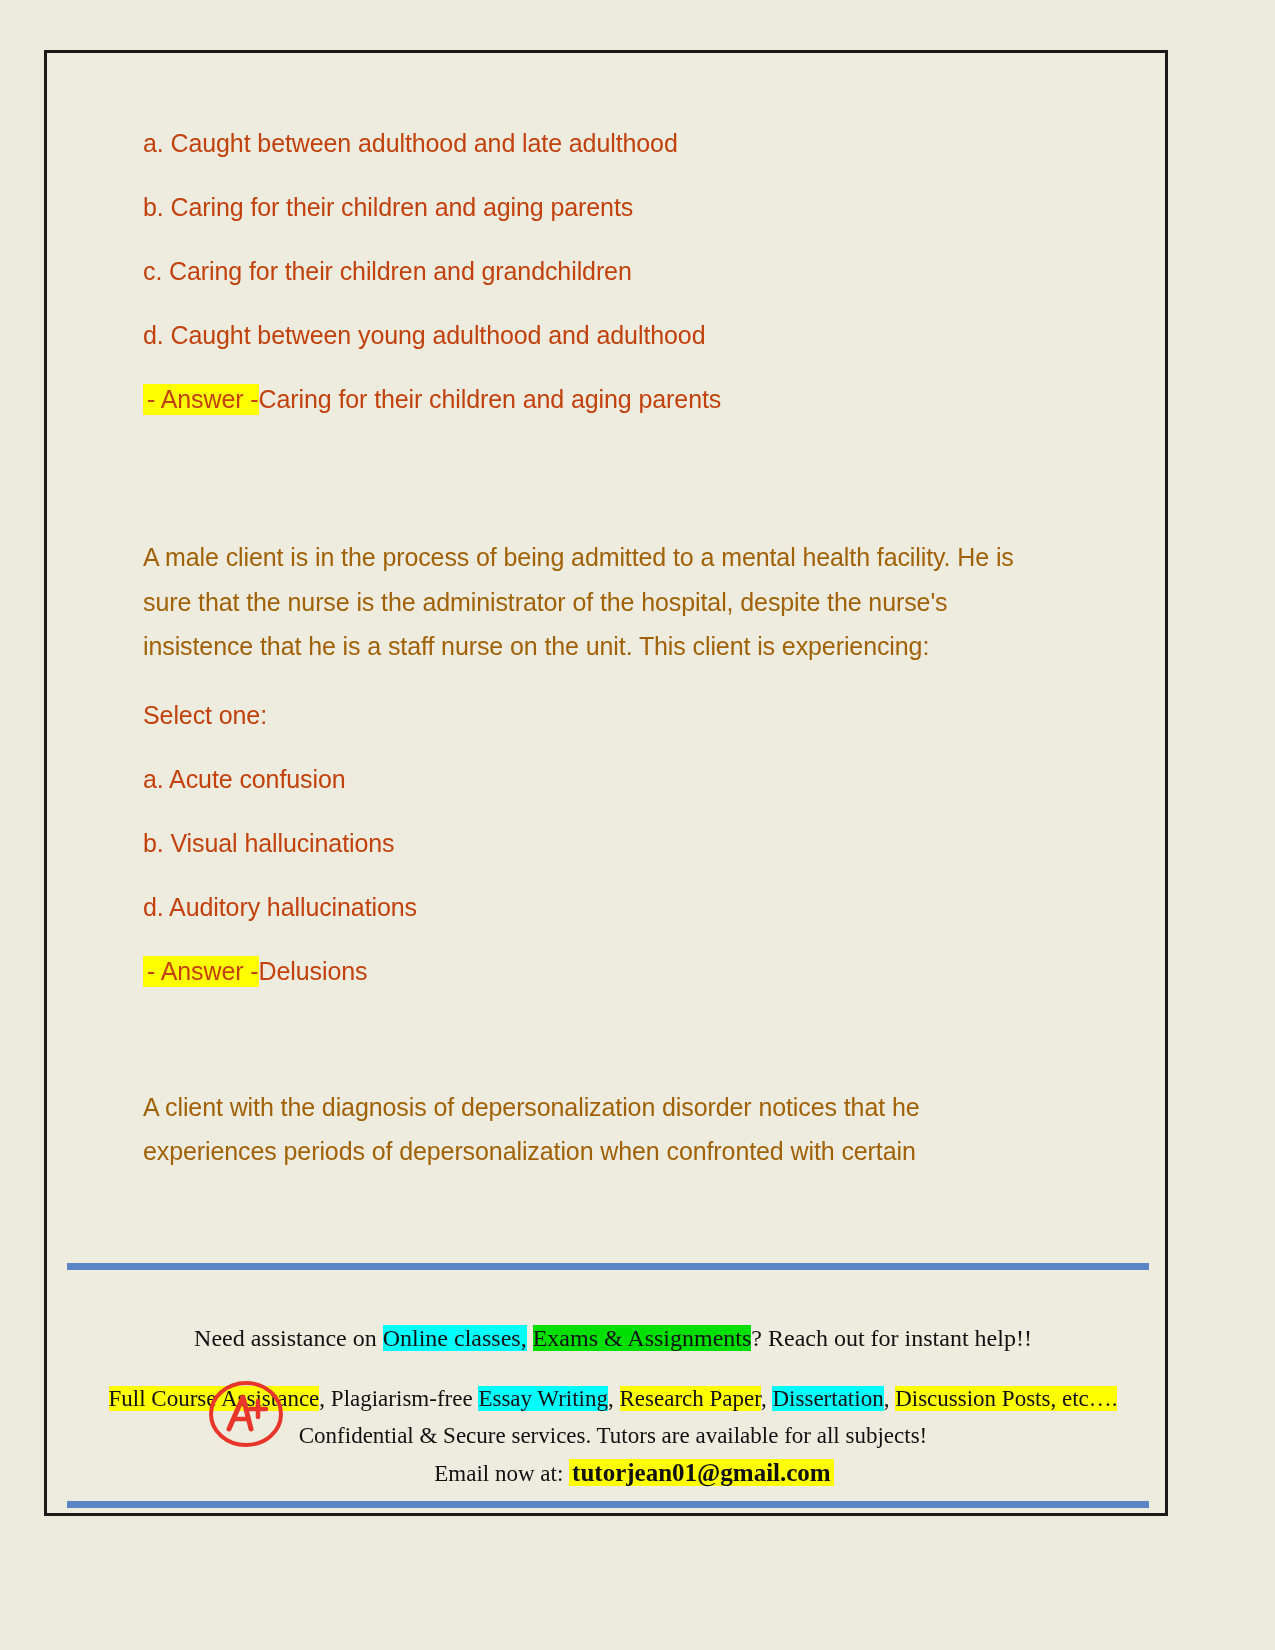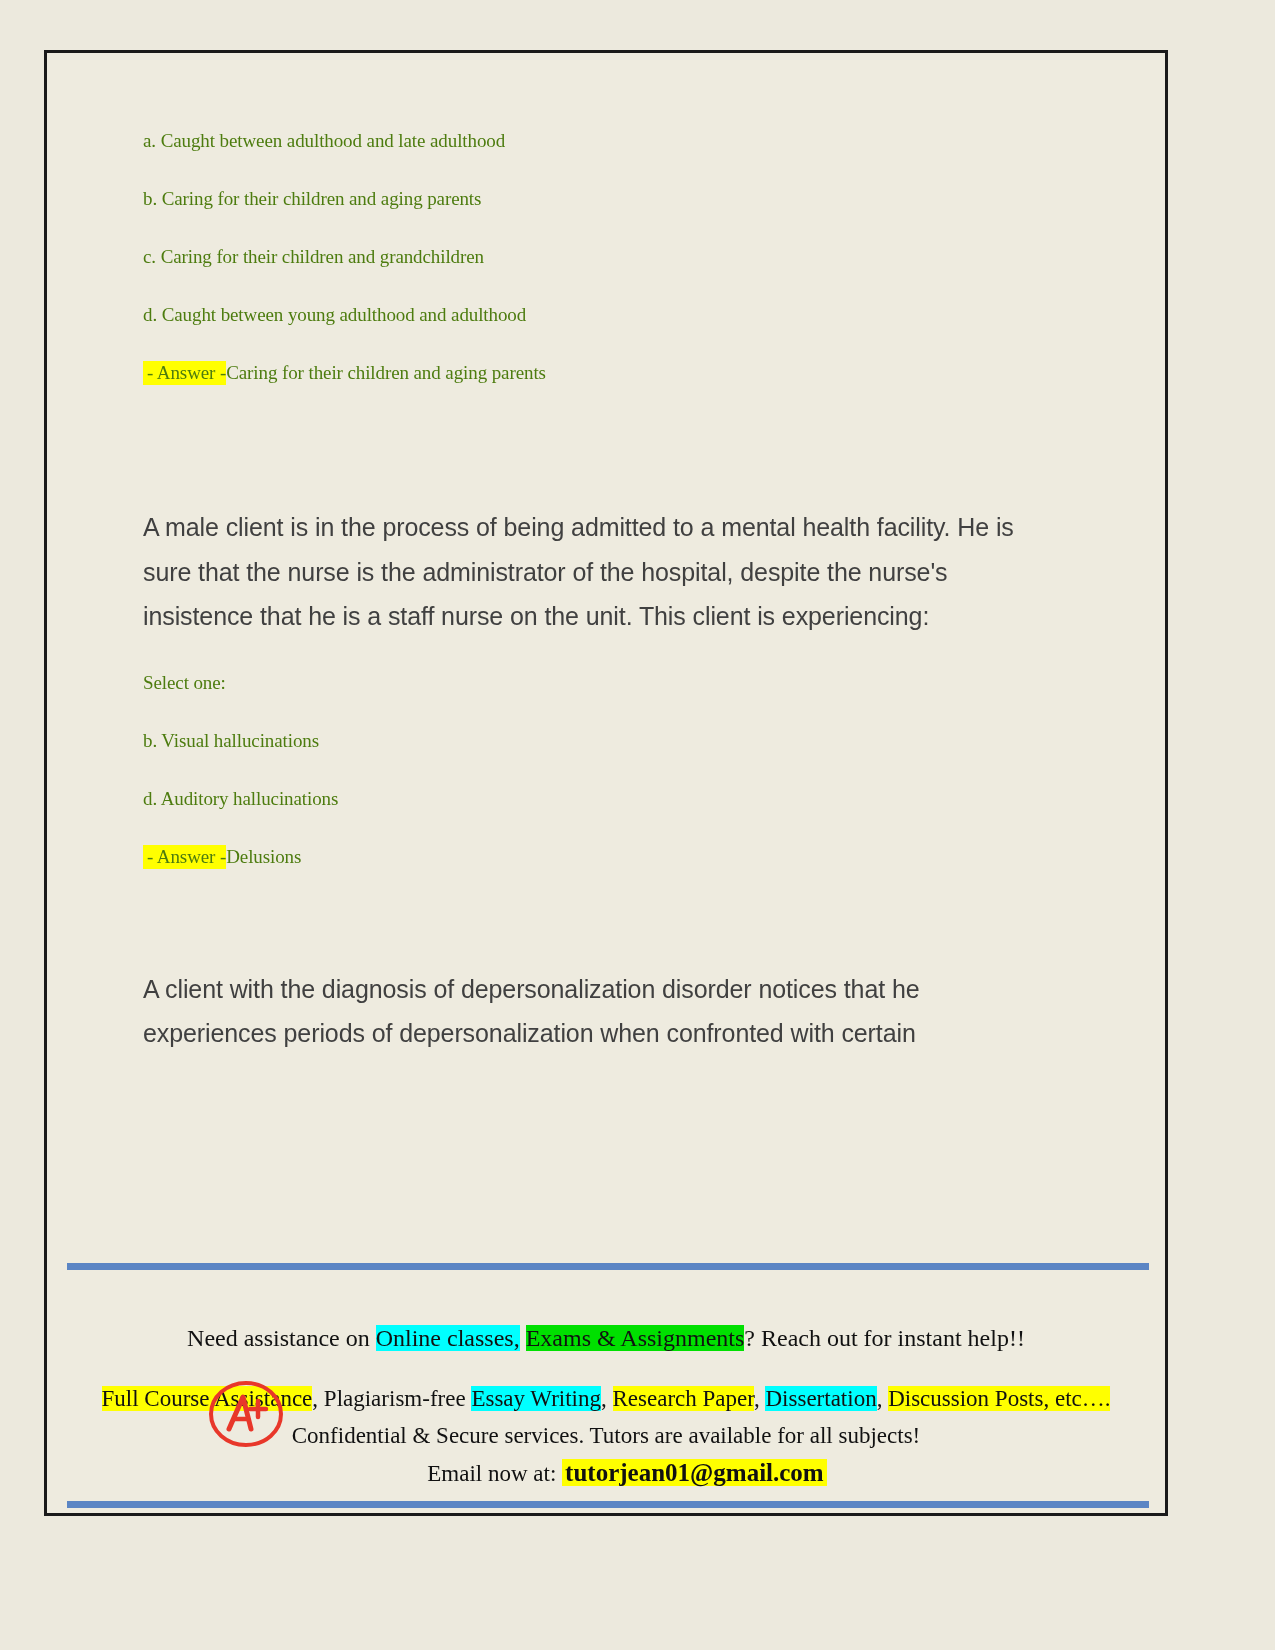--- a/index.html
+++ b/index.html
@@ -26,34 +26,34 @@
   }
 
   .content {
     position: absolute;
     left: 96px;
     top: 78px;
     width: 930px;
   }
 
   .qline {
-    font-family: Liberation Serif, serif;
-    font-size: 19px;
+    font-family: Liberation Sans, sans-serif;
+    font-size: 25px;
     line-height: 1.0;
-    color: #4d7c0f;
+    color: #c2410c;
     letter-spacing: -0.1px;
     margin: 0 0 39px 0;
     white-space: nowrap;
   }
 
   .para {
     font-family: "Liberation Sans", sans-serif;
     font-size: 25px;
     line-height: 44.5px;
-    color: #404040;
+    color: #a16207;
     letter-spacing: -0.1px;
     margin: 0;
     width: 900px;
   }
 
   .gap-lg { height: 84px; }
   .gap-md { height: 62px; }
   .gap-sm { height: 34px; }
 
   .hl-yellow {
@@ -81,20 +81,21 @@
   .rule-bottom { top: 222px; }
 
   .footer-line {
     position: absolute;
     width: 100%;
     text-align: center;
     font-family: "Liberation Serif", serif;
     font-size: 23px;
     color: #111;
     white-space: nowrap;
+    margin-left: 7px;
   }
   .fl2 { top: 62px; font-size: 24px; }
   .fl3 { top: 123px; font-size: 23px; }
   .fl4 { top: 158px; font-size: 23px; padding-left: 21px; }
 
   .hl-cyan   { background: #00ffff; }
   .hl-green  { background: #00e000; }
   .hl-yel    { background: #ffff00; }
 
   .email {
@@ -128,20 +129,21 @@
 
     <p class="qline"><span class="hl-yellow">- Answer -</span><span>Caring for their children and aging parents</span></p>
 
     <div class="gap-lg"></div>
 
     <p class="para">A male client is in the process of being admitted to a mental health facility. He is sure that the nurse is the administrator of the hospital, despite the nurse's insistence that he is a staff nurse on the unit. This client is experiencing:</p>
 
     <div class="gap-sm"></div>
 
     <p class="qline">Select one:</p>
+    <p class="qline">a. Acute confusion</p>
     <p class="qline">b. Visual hallucinations</p>
     <p class="qline">d. Auditory hallucinations</p>
 
     <p class="qline"><span class="hl-yellow">- Answer -</span><span>Delusions</span></p>
 
     <div class="gap-md"></div>
 
     <p class="para">A client with the diagnosis of depersonalization disorder notices that he experiences periods of depersonalization when confronted with certain</p>
 
   </div>

